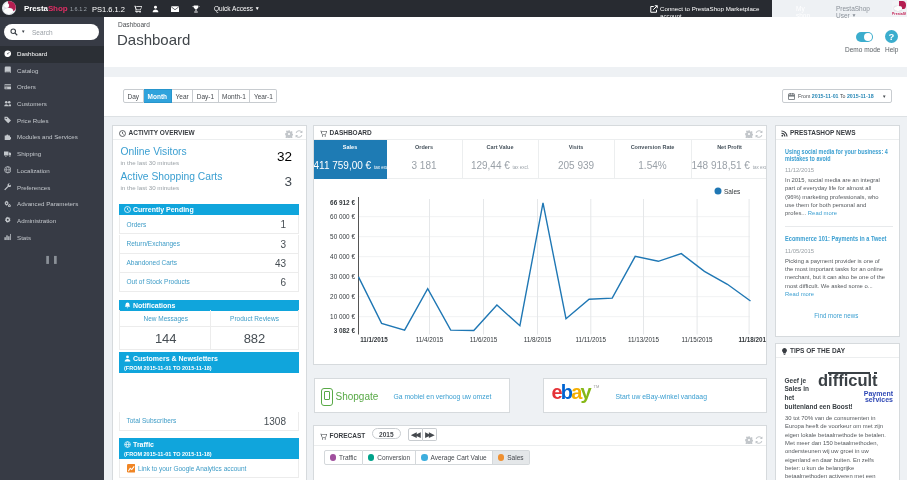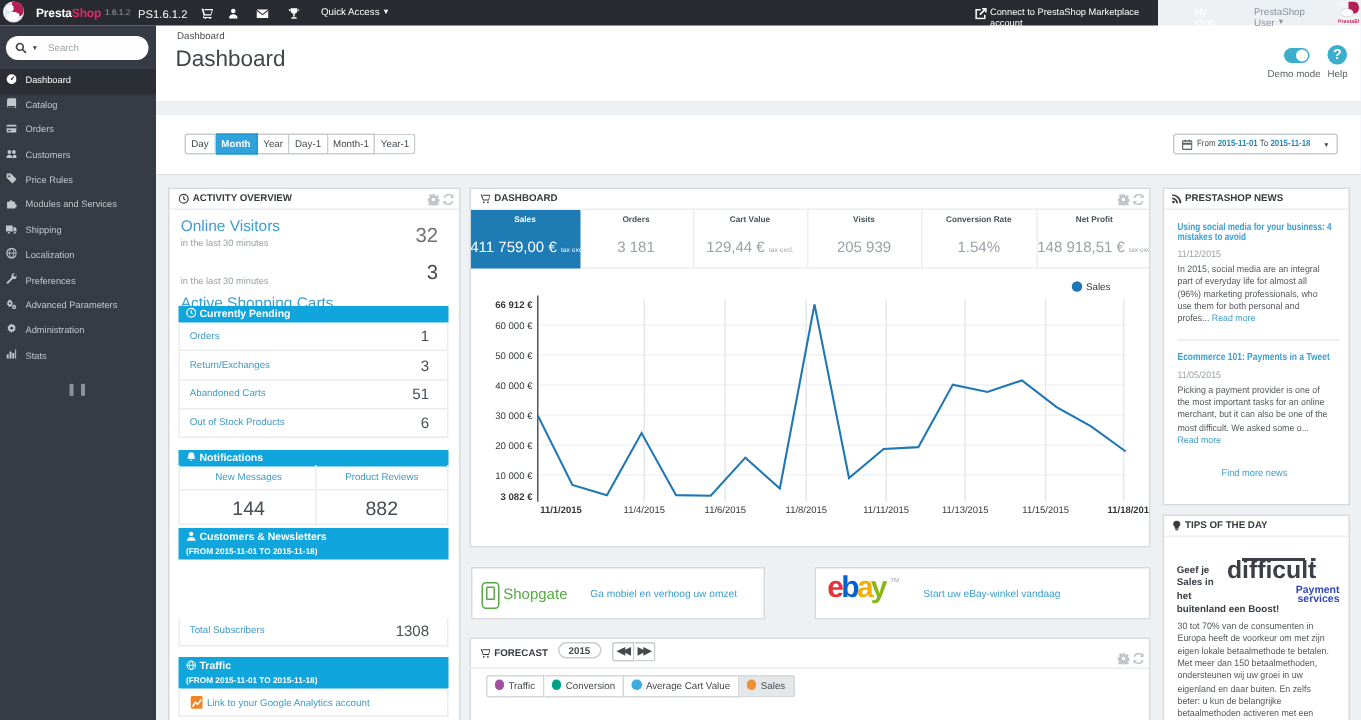--- a/index.html
+++ b/index.html
@@ -181,41 +181,41 @@
           <path d="M6.5 0.5h3l.4 2.2 1.5.6 1.8-1.3 2.1 2.1-1.3 1.8.6 1.5 2.2.4v3l-2.2.4-.6 1.5 1.3 1.8-2.1 2.1-1.8-1.3-1.5.6-.4 2.2h-3l-.4-2.2-1.5-.6-1.8 1.3-2.1-2.1 1.3-1.8-.6-1.5L.3 9.5v-3l2.2-.4.6-1.5L1.8 2.8 3.9 0.7l1.8 1.3 1.5-.6z"></path>
           <circle cx="8" cy="8" r="2.2" fill="#fff"></circle>
         </svg>&nbsp;<svg width="8" height="8" viewBox="0 0 16 16">
           <g fill="none" stroke="#c2c6ca" stroke-width="2.2">
             <path d="M13.8 4.2A6.5 6.5 0 0 0 2.3 5.8"></path>
             <path d="M2.2 11.8a6.5 6.5 0 0 0 11.5-1.6"></path>
           </g>
           <path fill="#c2c6ca" d="M14.8 1v5h-5z M1.2 15v-5h5z"></path>
         </svg></span></div>
   <span class="abs blue" style="left:8px;top:20px;font-size:10.3px;">Online Visitors</span>
-  <span class="abs" style="right:13.5px;top:23.3px;font-size:13.5px;color:#737373;">32</span>
+  <span class="abs" style="right:13.5px;top:23.3px;font-size:13.5px;color:#000000;">32</span>
   <span class="abs muted" style="left:8px;top:33px;font-size:6.2px;">in the last 30 minutes</span>
-  <span class="abs blue" style="left:8px;top:44.5px;font-size:10.3px;margin-top:26px;">Active Shopping Carts</span>
+  <span class="abs blue" style="left:8px;top:44.5px;font-size:10.3px;">Active Shopping Carts</span>
   <span class="abs" style="right:13.5px;top:48.3px;font-size:13.5px;color:#434a51;">3</span>
   <span class="abs muted" style="left:8px;top:58px;font-size:6.2px;">in the last 30 minutes</span>
 
   <div class="bluebar" style="top:78.3px;height:11px;line-height:11px;"><svg style="vertical-align:-1px;margin-right:2px;" width="7" height="7" viewBox="0 0 16 16" fill="none" stroke="#fff" stroke-width="1.8">
         <circle cx="8" cy="8" r="6.8"></circle>
         <path d="M8 4.2V8l2.6 2.1"></path>
       </svg>Currently Pending</div>
   <div class="row" style="top:89.3px;height:19.2px;">
       <span class="l">Orders</span>
       <span class="v">1</span>
     </div>
   <div class="row" style="top:108.5px;height:19.2px;">
       <span class="l">Return/Exchanges</span>
       <span class="v">3</span>
     </div>
   <div class="row" style="top:127.7px;height:19.2px;">
       <span class="l">Abandoned Carts</span>
-      <span class="v">51</span>
+      <span class="v">43</span>
     </div>
   <div class="row" style="top:146.9px;height:19.2px;">
       <span class="l">Out of Stock Products</span>
       <span class="v">6</span>
     </div>
 
   <div class="bluebar" style="top:173.7px;height:11px;line-height:11px;"><svg style="vertical-align:-1px;margin-right:2px;" width="7" height="7" viewBox="0 0 16 16" fill="#fff">
         <path d="M8 1a4.5 4.5 0 0 1 4.5 4.5c0 3 .8 4.5 1.8 5.5H1.7c1-1 1.8-2.5 1.8-5.5A4.5 4.5 0 0 1 8 1zM6.3 12.5h3.4a1.7 1.7 0 0 1-3.4 0z"></path>
       </svg>Notifications</div>
   <div class="row" style="top:184.4px;height:16.7px;width:92.5px;border-right:none;">

